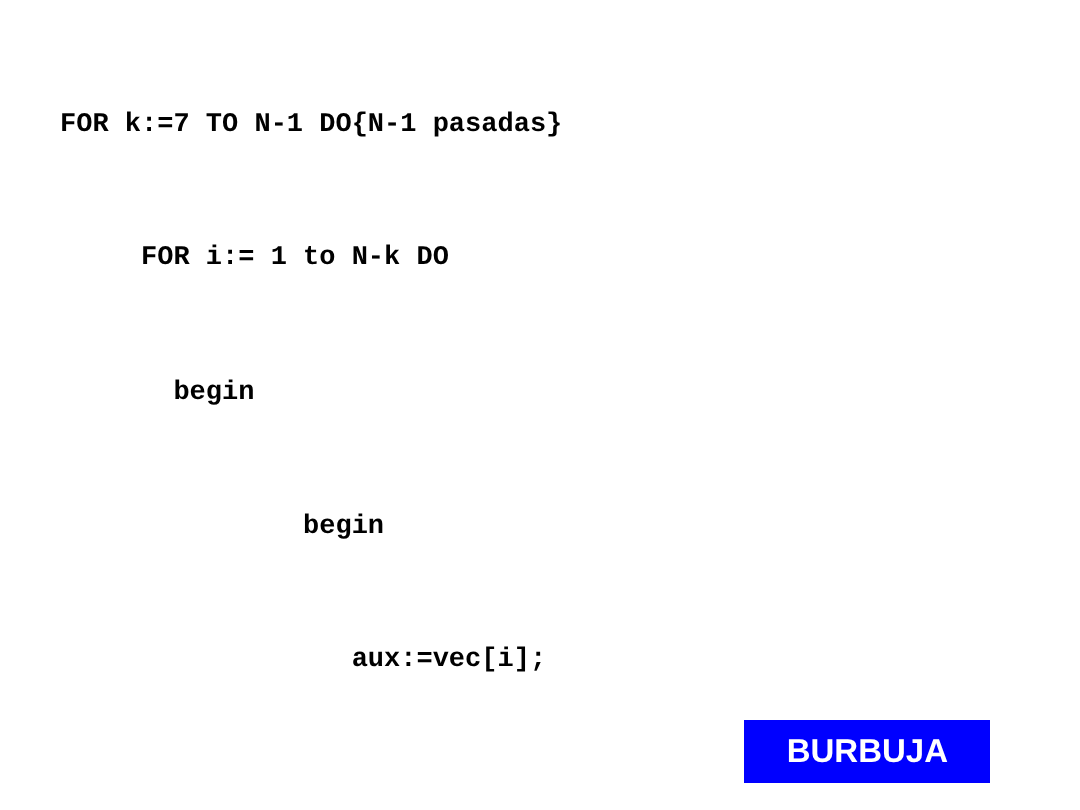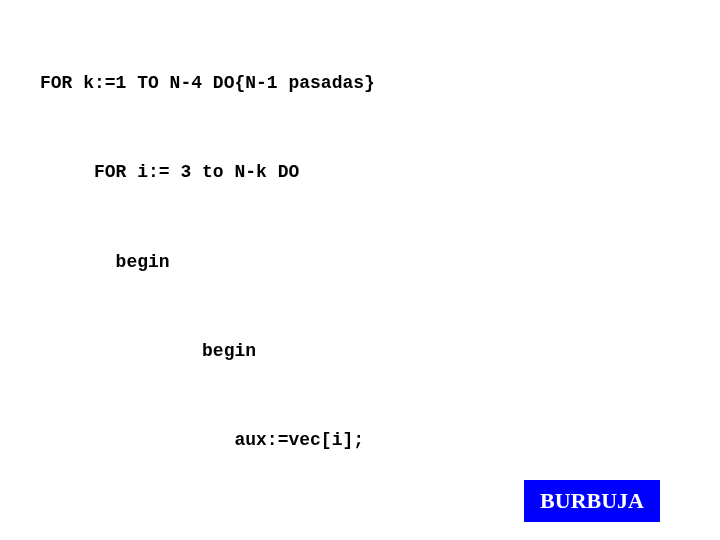--- a/index.html
+++ b/index.html
@@ -20,33 +20,33 @@
       left: 40px;
       line-height: 1.65;
       white-space: pre;
     }
     .burbuja-badge {
       position: absolute;
       bottom: 18px;
       right: 60px;
       background: #0000ff;
       color: #ffffff;
-      font-family: Liberation Serif, serif;
+      font-family: Liberation Sans, sans-serif;
       font-size: 22px;
       font-weight: bold;
-      padding: 8px 16px;
+      padding: 8px 28px;
       text-align: right;
     }
   </style>
 </head>
 <body>
 
 <div class="code-block">
-  <div>FOR k:=1 TO N-4 DO{N-1 pasadas}</div>
-  <div>     FOR i:= 3 to N-k DO</div>
+  <div>FOR k:=7 TO N-1 DO{N-1 pasadas}</div>
+  <div>     FOR i:= 1 to N-k DO</div>
   <div>       begin</div>
   <div>               begin</div>
   <div>                  aux:=vec[i];</div>
   
   
   
   
   
   
   

